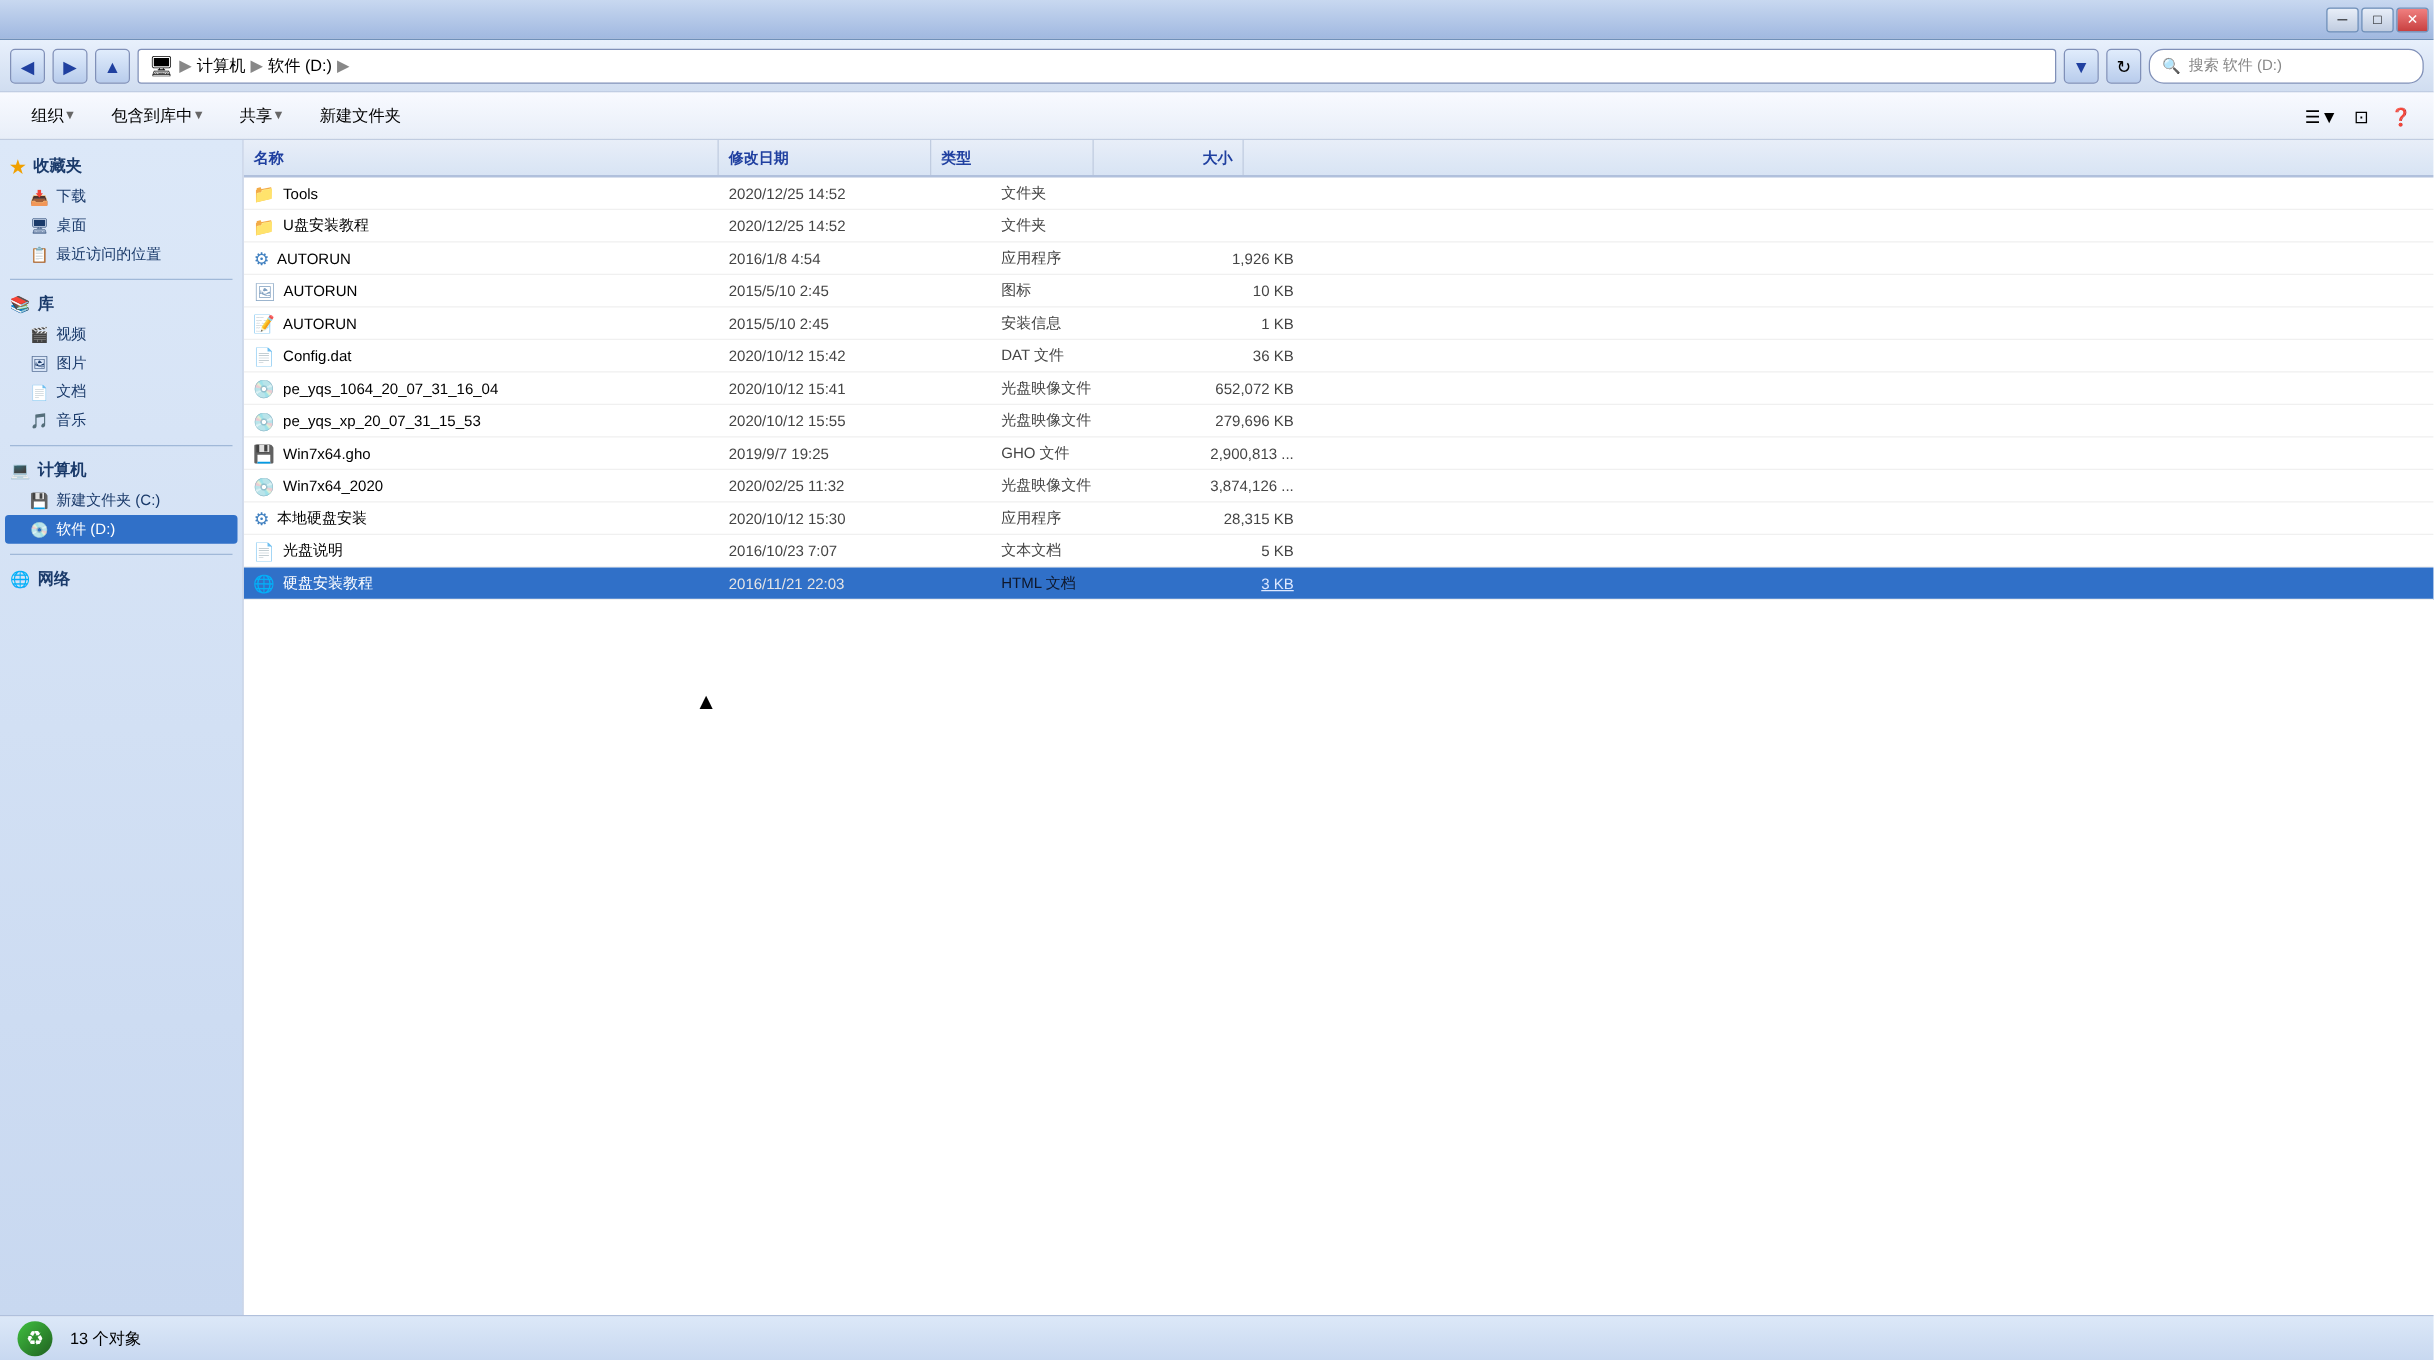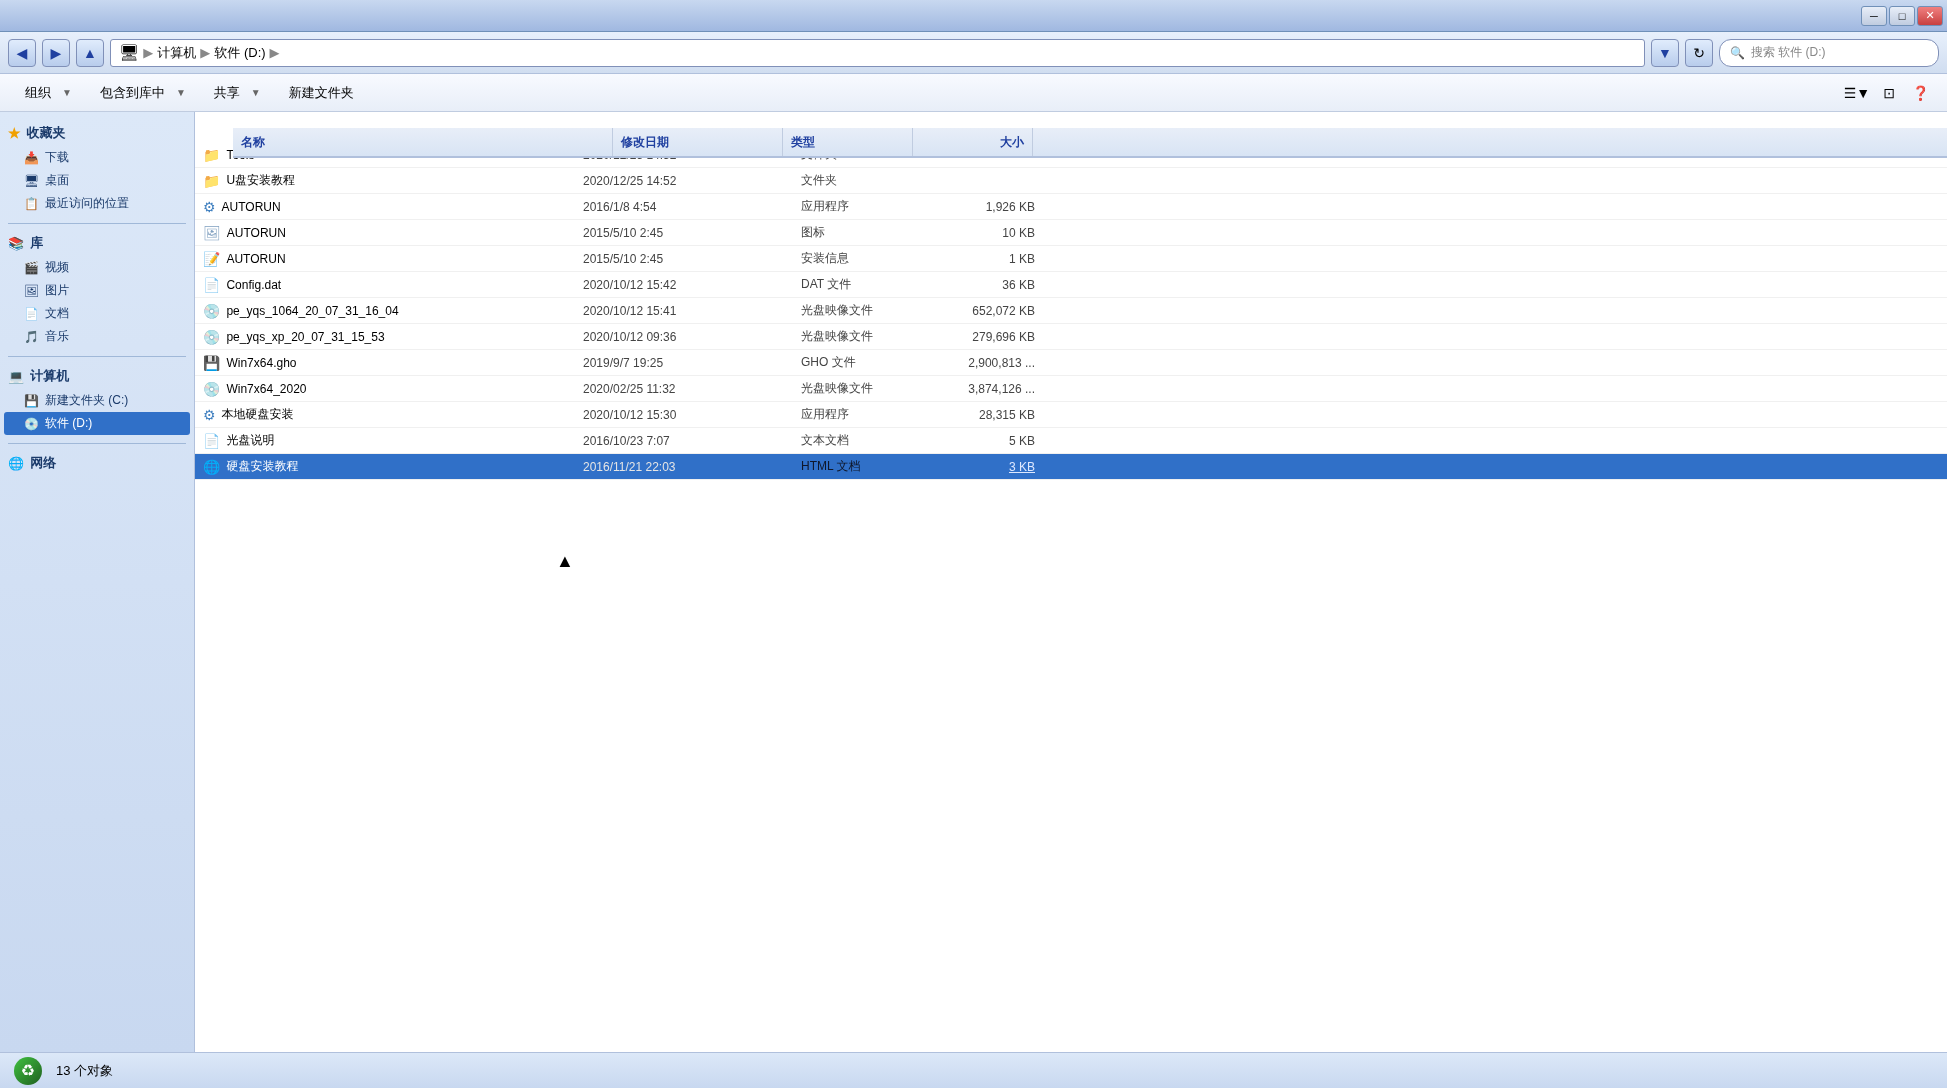--- a/index.html
+++ b/index.html
@@ -119,21 +119,21 @@
     }
     .toolbar-btn {
       height: 28px;
       padding: 0 12px;
       background: transparent;
       border: 1px solid transparent;
       border-radius: 3px;
       cursor: pointer;
       display: flex;
       align-items: center;
-      gap: 11px;
+      gap: 0;
       font-size: 13px;
       color: #000;
     }
     .toolbar-btn .chevron {
       font-size: 10px;
       color: #666;
     }
     .toolbar-spacer { flex: 1; }
     .toolbar-right {
       display: flex;
@@ -209,23 +209,22 @@
       background: #fff;
       overflow-y: auto;
     }
     .file-list-header {
       display: flex;
       align-items: center;
       background: linear-gradient(to bottom, #e8eef8, #d8e4f4);
       border-bottom: 2px solid #b0c0dc;
       height: 30px;
       position: sticky;
-      top: 16px;
+      top: 0;
       z-index: 10;
-      margin-left: 38px;
     }
     .col-header {
       display: flex;
       align-items: center;
       height: 100%;
       padding: 0 8px;
       font-size: 12px;
       font-weight: bold;
       color: #2040a0;
       border-right: 1px solid #c0cce0;
@@ -484,21 +483,21 @@
     </div>
     <div class="file-cell file-date">2020/10/12 15:41</div>
     <div class="file-cell file-type">光盘映像文件</div>
     <div class="file-cell file-size">652,072 KB</div>
   </div>
         <div class="file-row">
     <div class="file-cell file-name">
       <span class="file-icon" style="color:#80a0c0">💿</span>
       <span>pe_yqs_xp_20_07_31_15_53</span>
     </div>
-    <div class="file-cell file-date">2020/10/12 09:36</div>
+    <div class="file-cell file-date">2020/10/12 15:55</div>
     <div class="file-cell file-type">光盘映像文件</div>
     <div class="file-cell file-size">279,696 KB</div>
   </div>
         <div class="file-row">
     <div class="file-cell file-name">
       <span class="file-icon" style="color:#808080">💾</span>
       <span>Win7x64.gho</span>
     </div>
     <div class="file-cell file-date">2019/9/7 19:25</div>
     <div class="file-cell file-type">GHO 文件</div>

